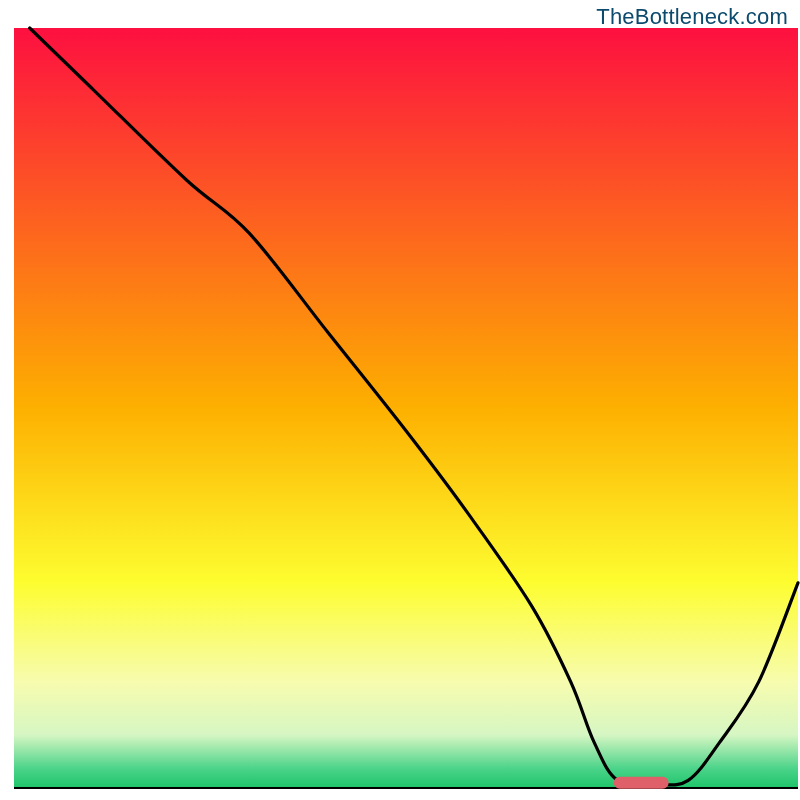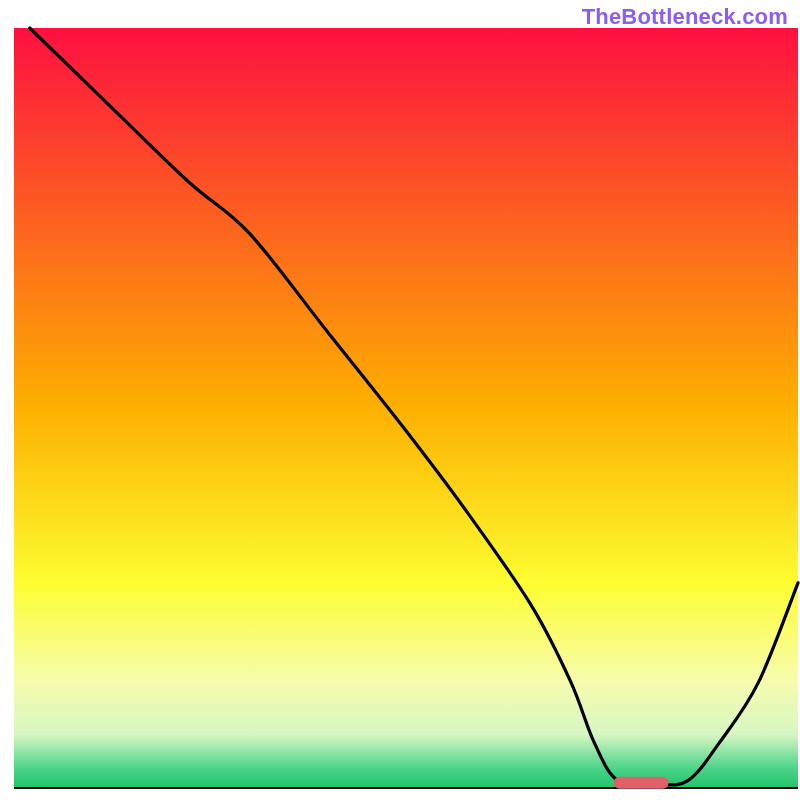--- a/index.html
+++ b/index.html
@@ -13,23 +13,23 @@
   }
   .wrap {
     position: relative;
     width: 800px;
     height: 800px;
   }
   .watermark {
     position: absolute;
     top: 4px;
     right: 12px;
-    color: #8b5cf6;
+    color: #0c4a6e;
     font-size: 22px;
-    font-weight: 700;
+    font-weight: 400;
     letter-spacing: 0.2px;
     z-index: 3;
   }
   svg.chart {
     position: absolute;
     left: 0;
     top: 0;
     width: 800px;
     height: 800px;
     display: block;

